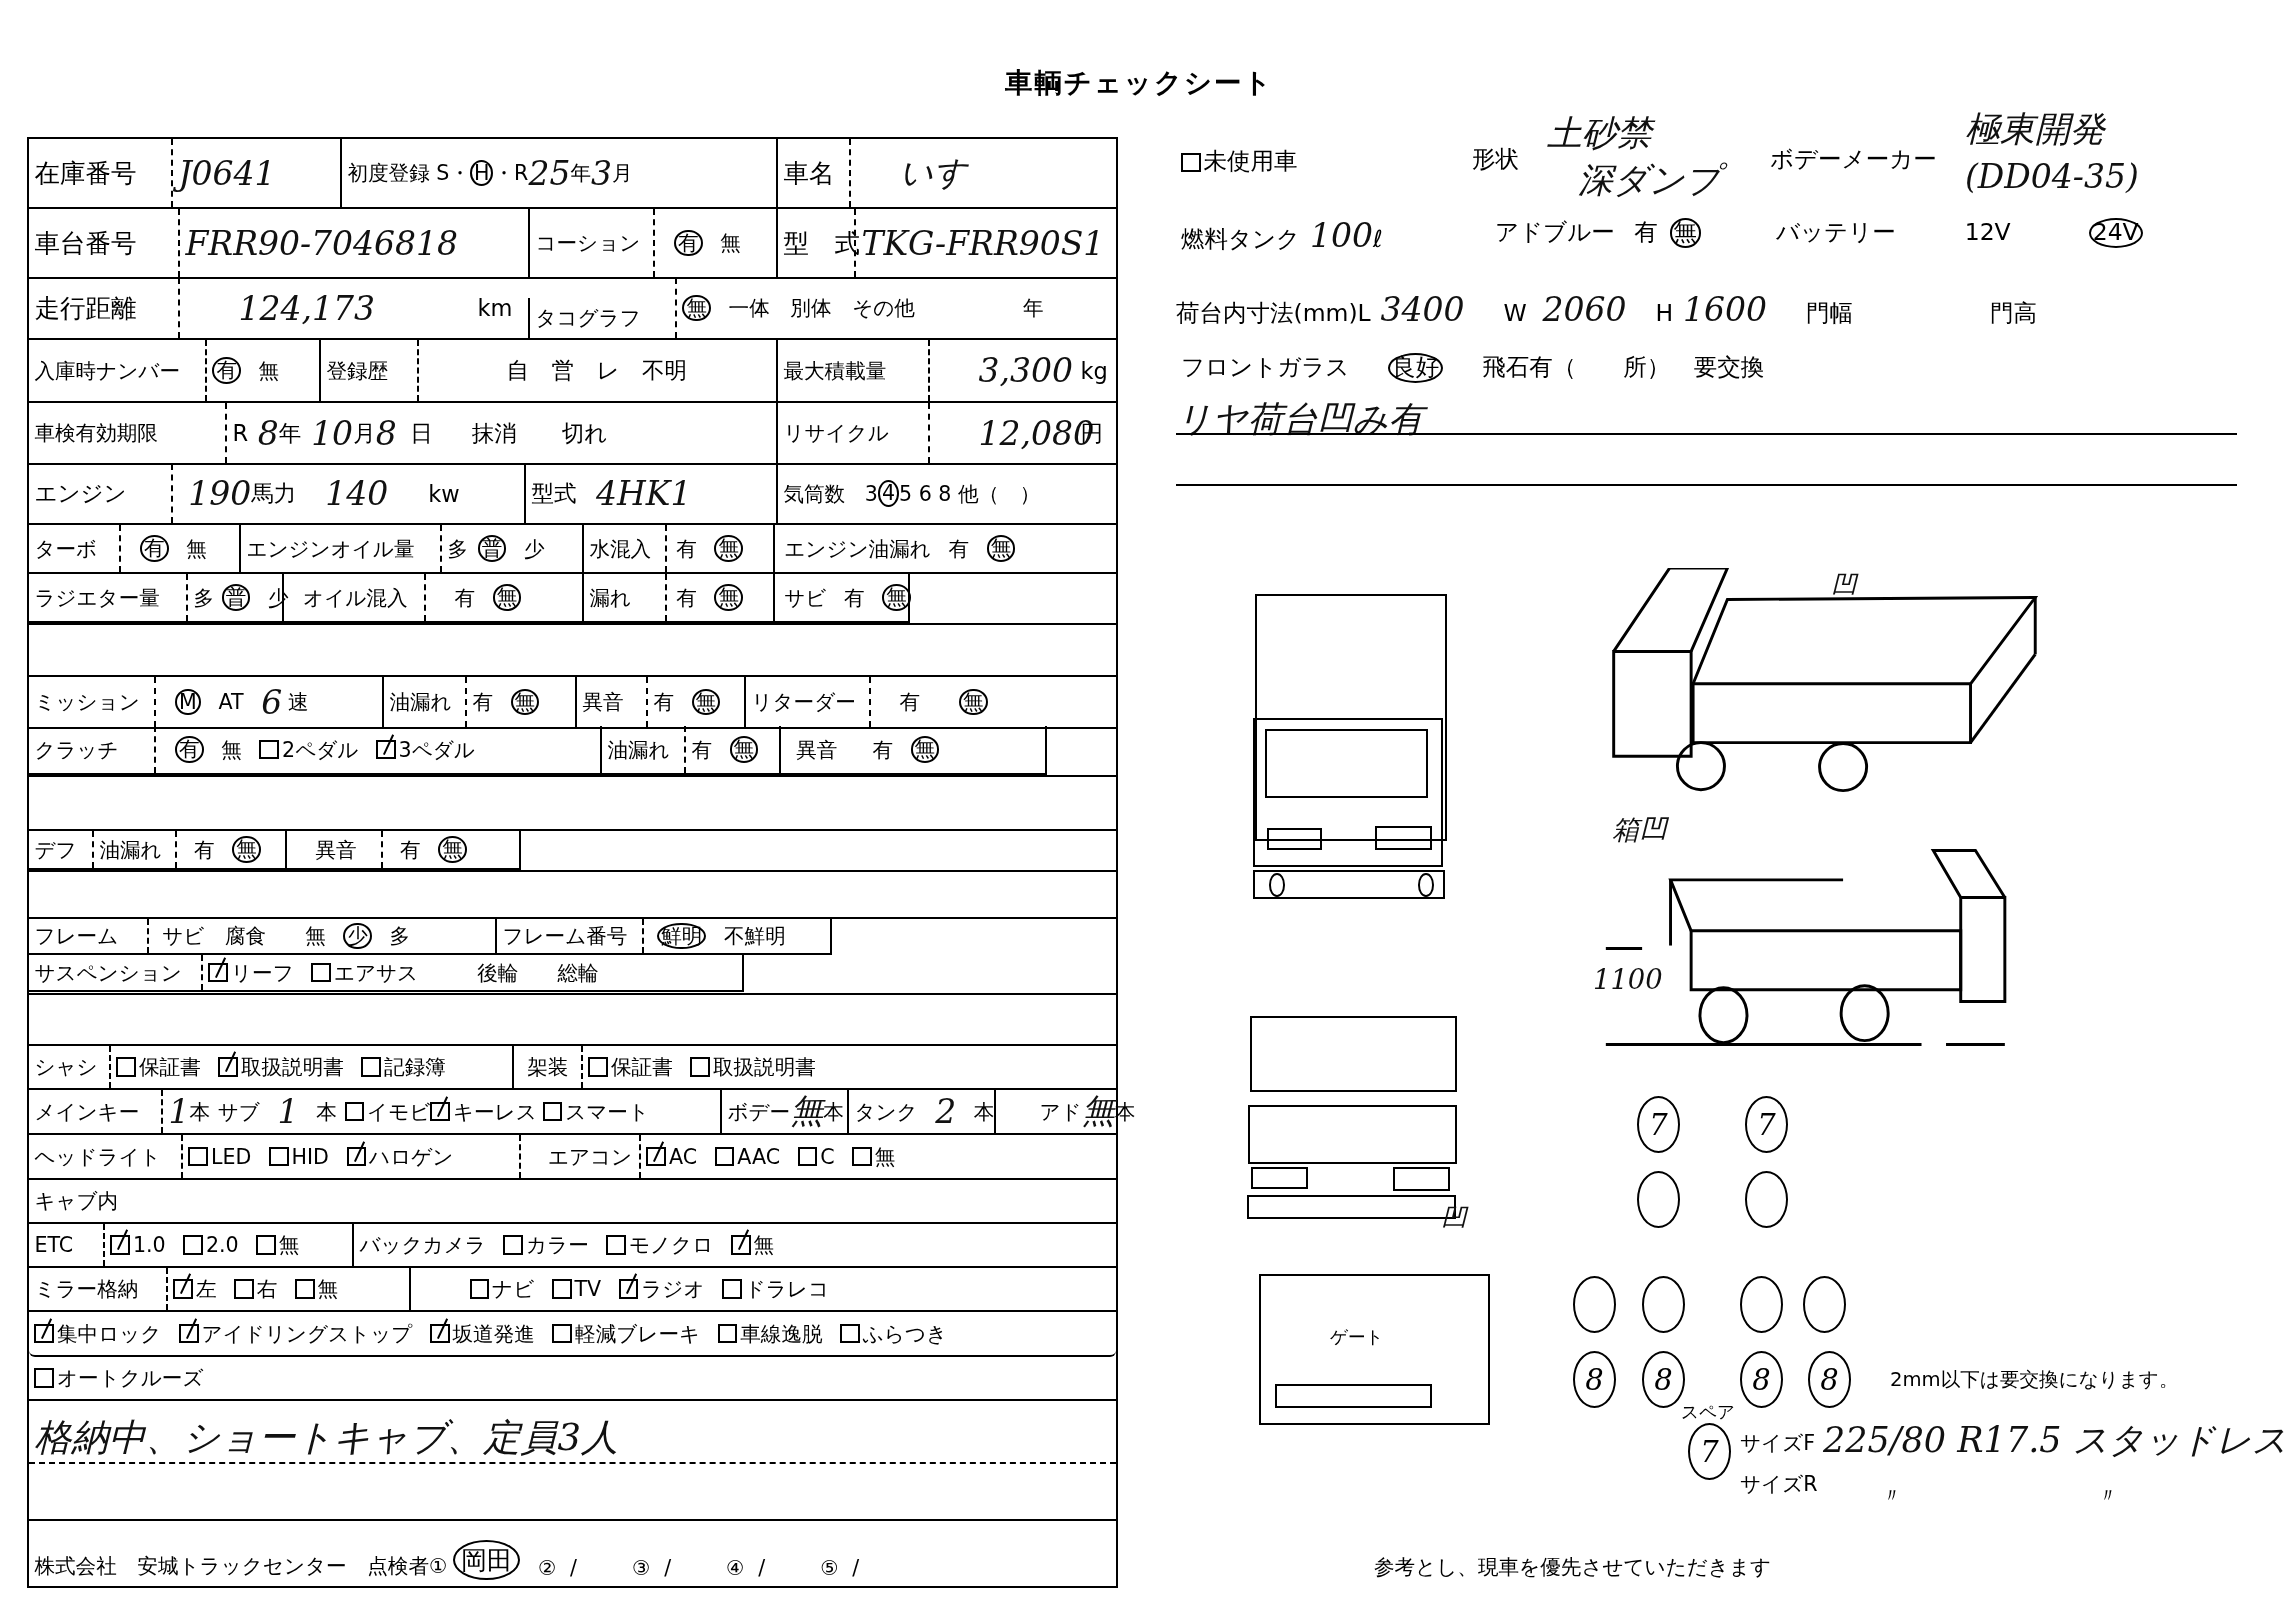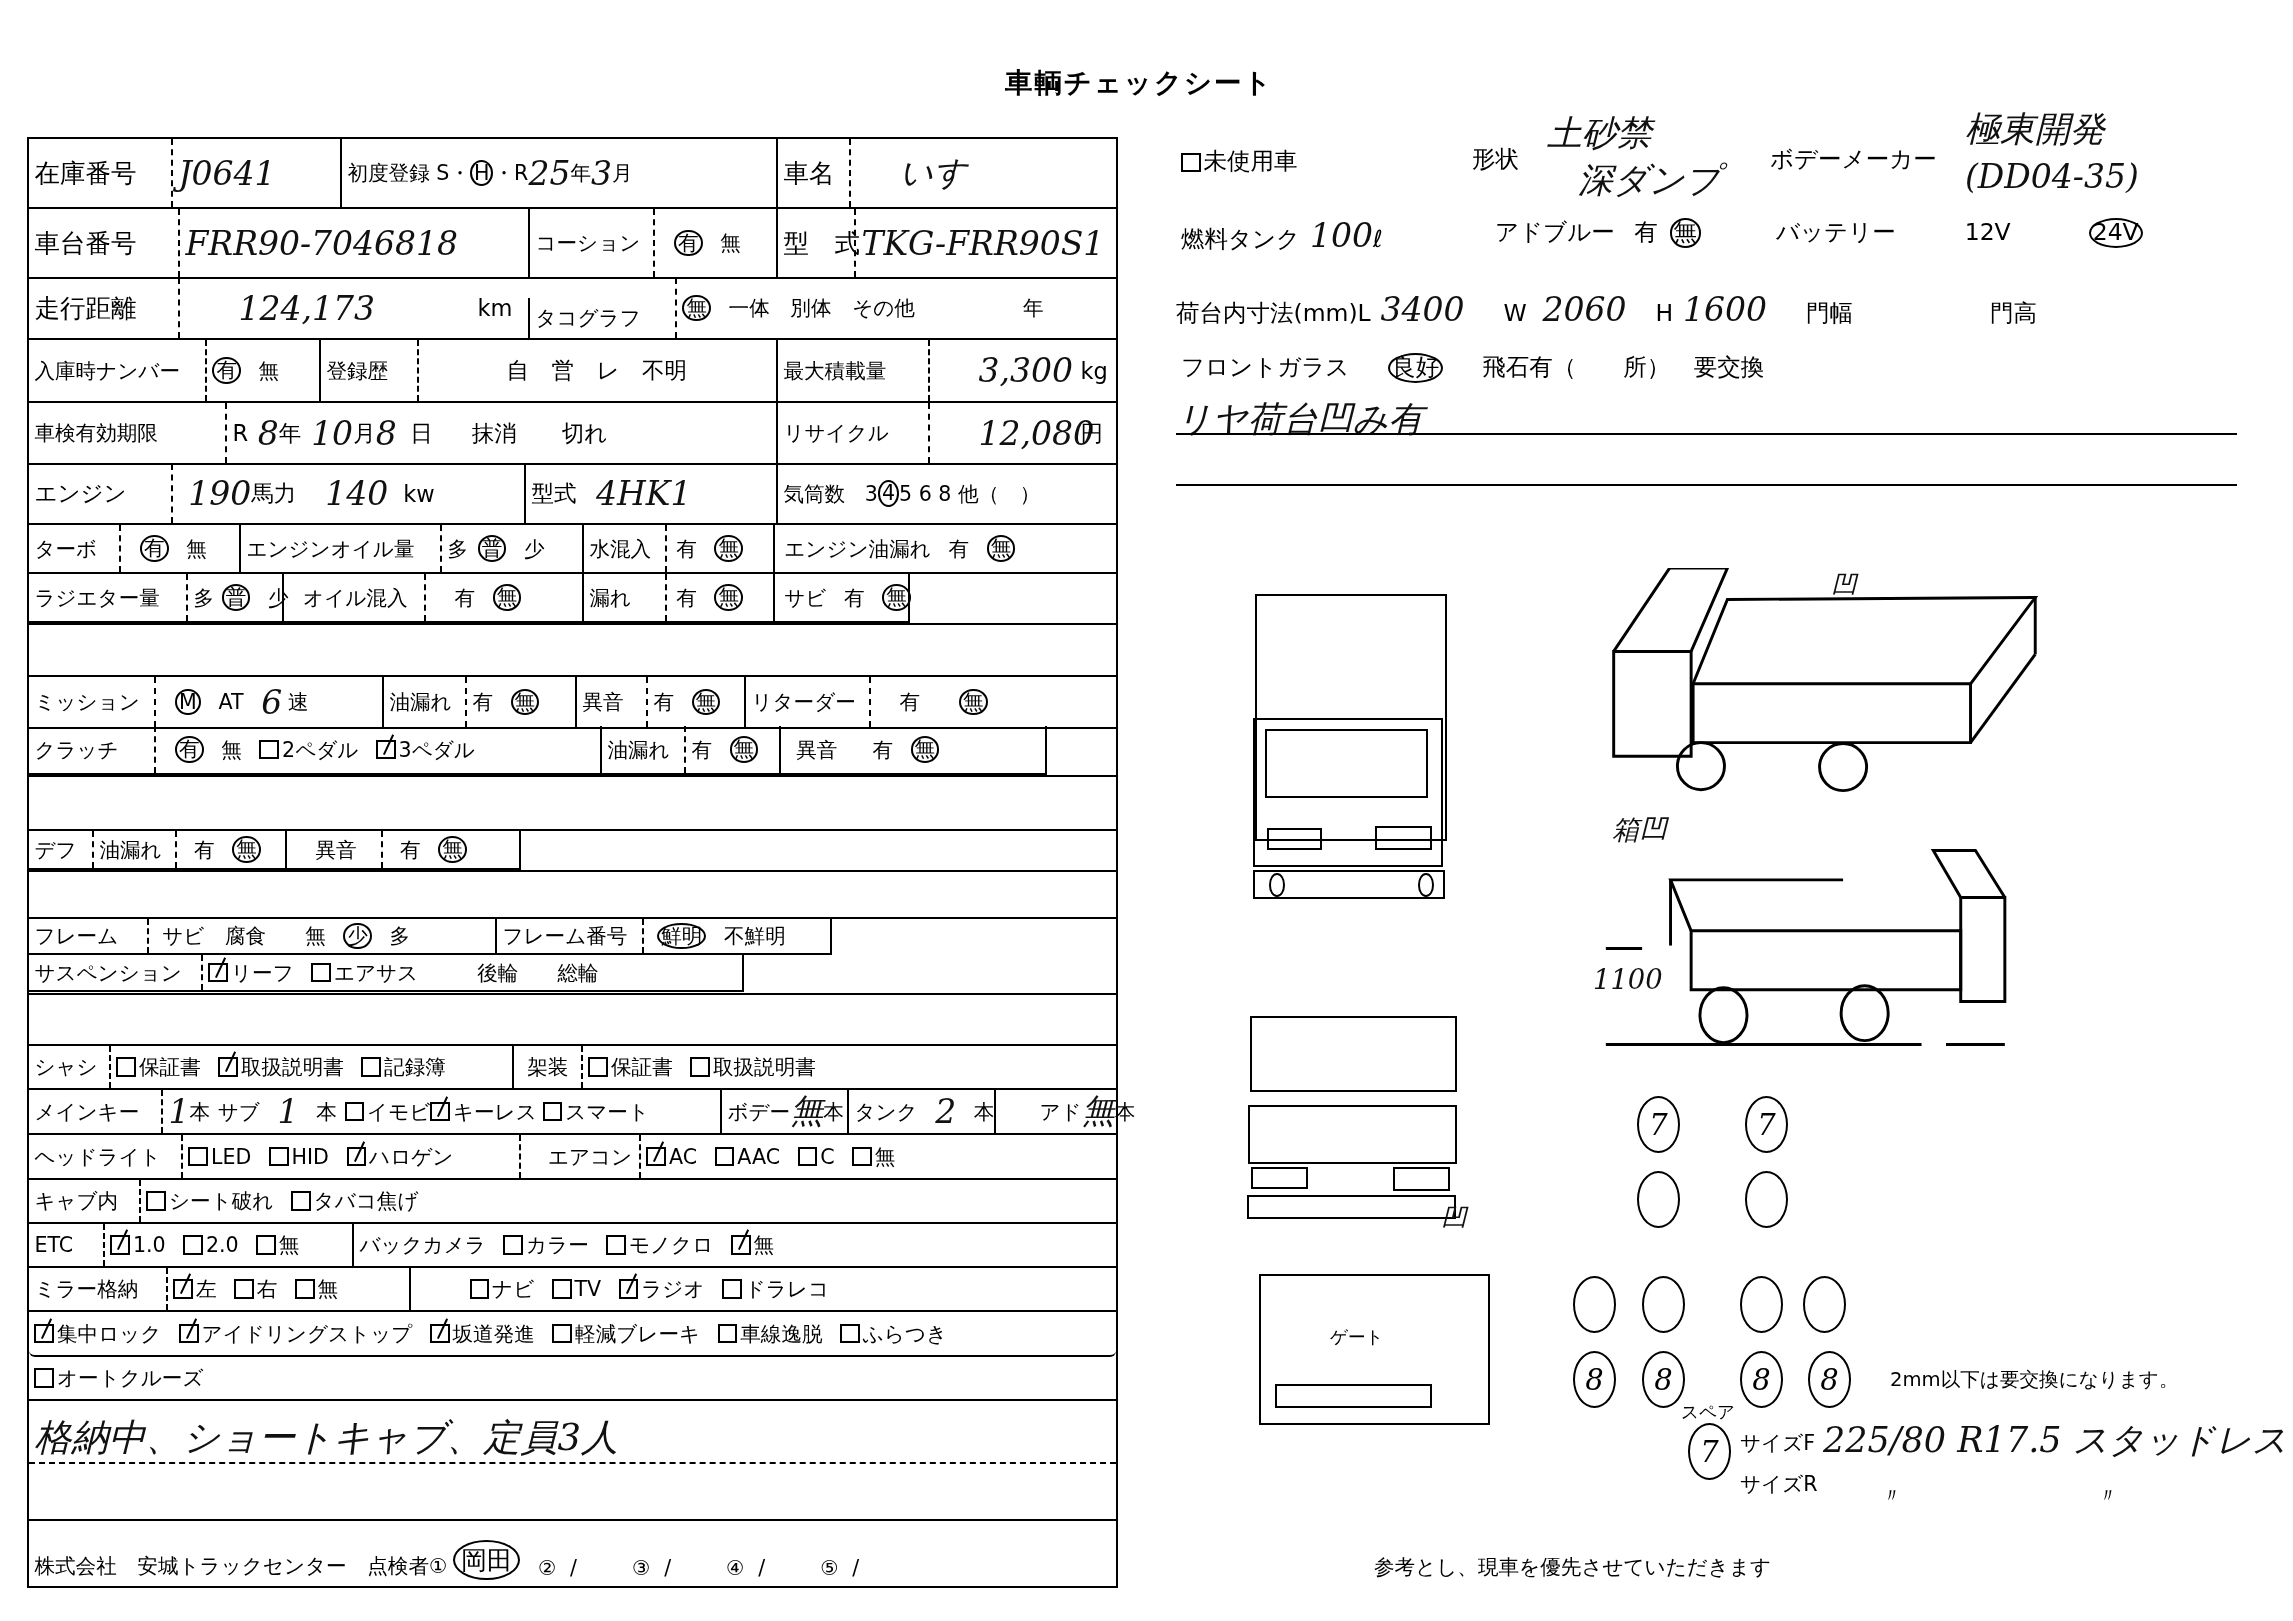--- a/index.html
+++ b/index.html
@@ -102,21 +102,21 @@
     <div class="cell vd hw" style="left:899px;width:147px;padding-left:49px;">12,080</div>
     <div class="cell" style="left:1046px;right:0;">円</div>
   </div>
 
   <div class="row" style="top:325px;height:61px;">
     <div class="cell" style="left:0;width:142px;">エンジン</div>
     <div class="cell vd" style="left:142px;width:353px;">
       <span class="hw" style="margin-left:9.8px">190</span>
         <span>馬力</span>
         <span class="hw" style="margin-left:29px">140</span>
-        <span style="margin-left:15px">kw</span>
+        <span style="margin-left:40px">kw</span>
     </div>
     <div class="cell vl" style="left:495px;width:252px;">
         <span>型式</span>
         <span class="hw" style="margin-left:19.6px">4HK1</span>
       </div>
     <div class="cell vl sm" style="left:747px;right:0;">
         <span>気筒数</span>
         <span style="margin-left:19.6px">3</span>
         <span class="circ">4</span>
         <span>5 6 8 他（　）</span>
@@ -332,26 +332,20 @@
         <span>AAC</span>
         <span class="chk gap"></span>
         <span>C</span>
         <span class="chk gap"></span>
         <span>無</span>
       </div>
   </div>
 
   <div class="row" style="top:1041px;height:44px;border-bottom-width:2px;">
     <div class="cell sm" style="left:0;width:110px;">キャブ内</div>
-    <div class="cell vd sm" style="left:110px;right:0;">
-        <span class="chk"></span>
-        <span>シート破れ</span>
-        <span class="chk gap"></span>
-        <span>タバコ焦げ</span>
-      </div>
   </div>
 
   <div class="row" style="top:1085px;height:44px;border-bottom-width:2px;">
     <div class="cell sm" style="left:0;width:74px;">ETC</div>
     <div class="cell vd sm" style="left:74px;width:250px;">
         <span class="chk on"></span>
         <span>1.0</span>
         <span class="chk gap"></span>
         <span>2.0</span>
         <span class="chk gap"></span>

